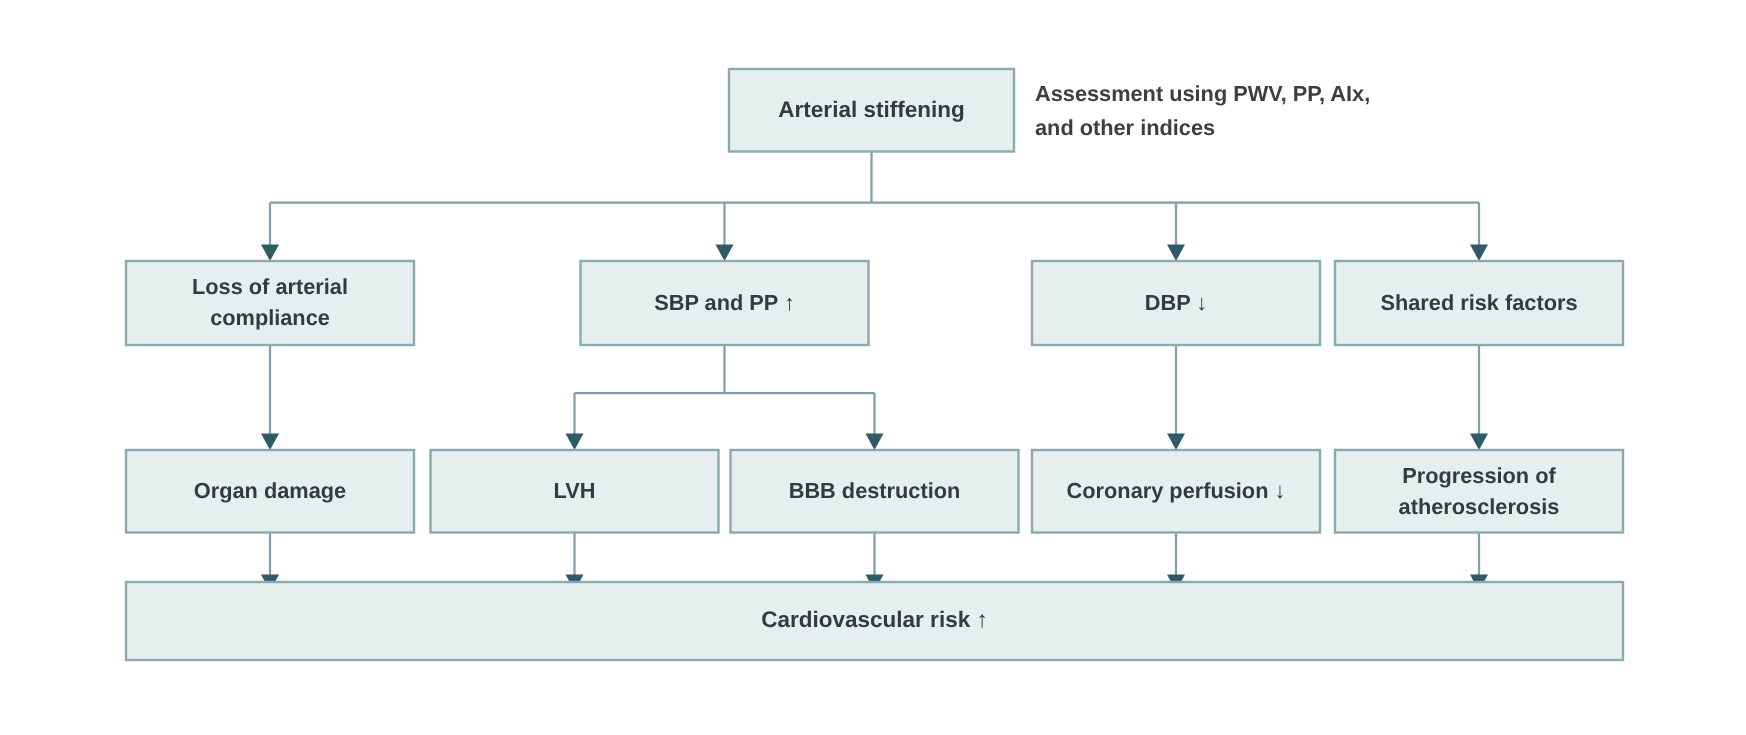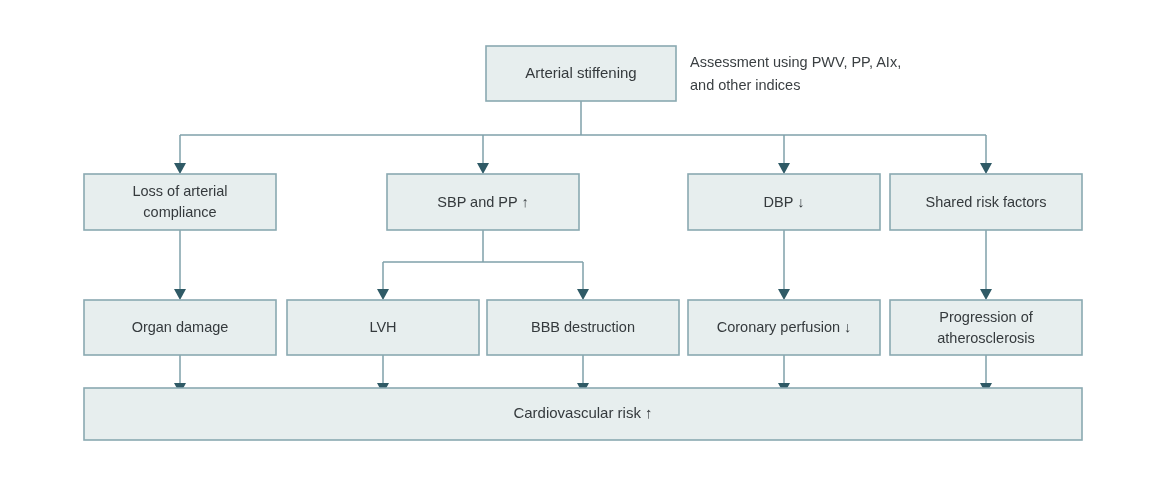--- a/index.html
+++ b/index.html
@@ -10,20 +10,21 @@
   body {
     width: 1164px;
     height: 490px;
     font-family: "Liberation Sans", sans-serif;
     overflow: hidden;
   }
   #diagram-root {
     position: relative;
     width: 1164px;
     height: 490px;
+    font-weight: bold;
   }
   svg#flow {
     display: block;
     width: 1164px;
     height: 490px;
   }
   .node-rect {
     fill: #e7eeee;
     stroke: #8aa9b1;
     stroke-width: 1.6;

